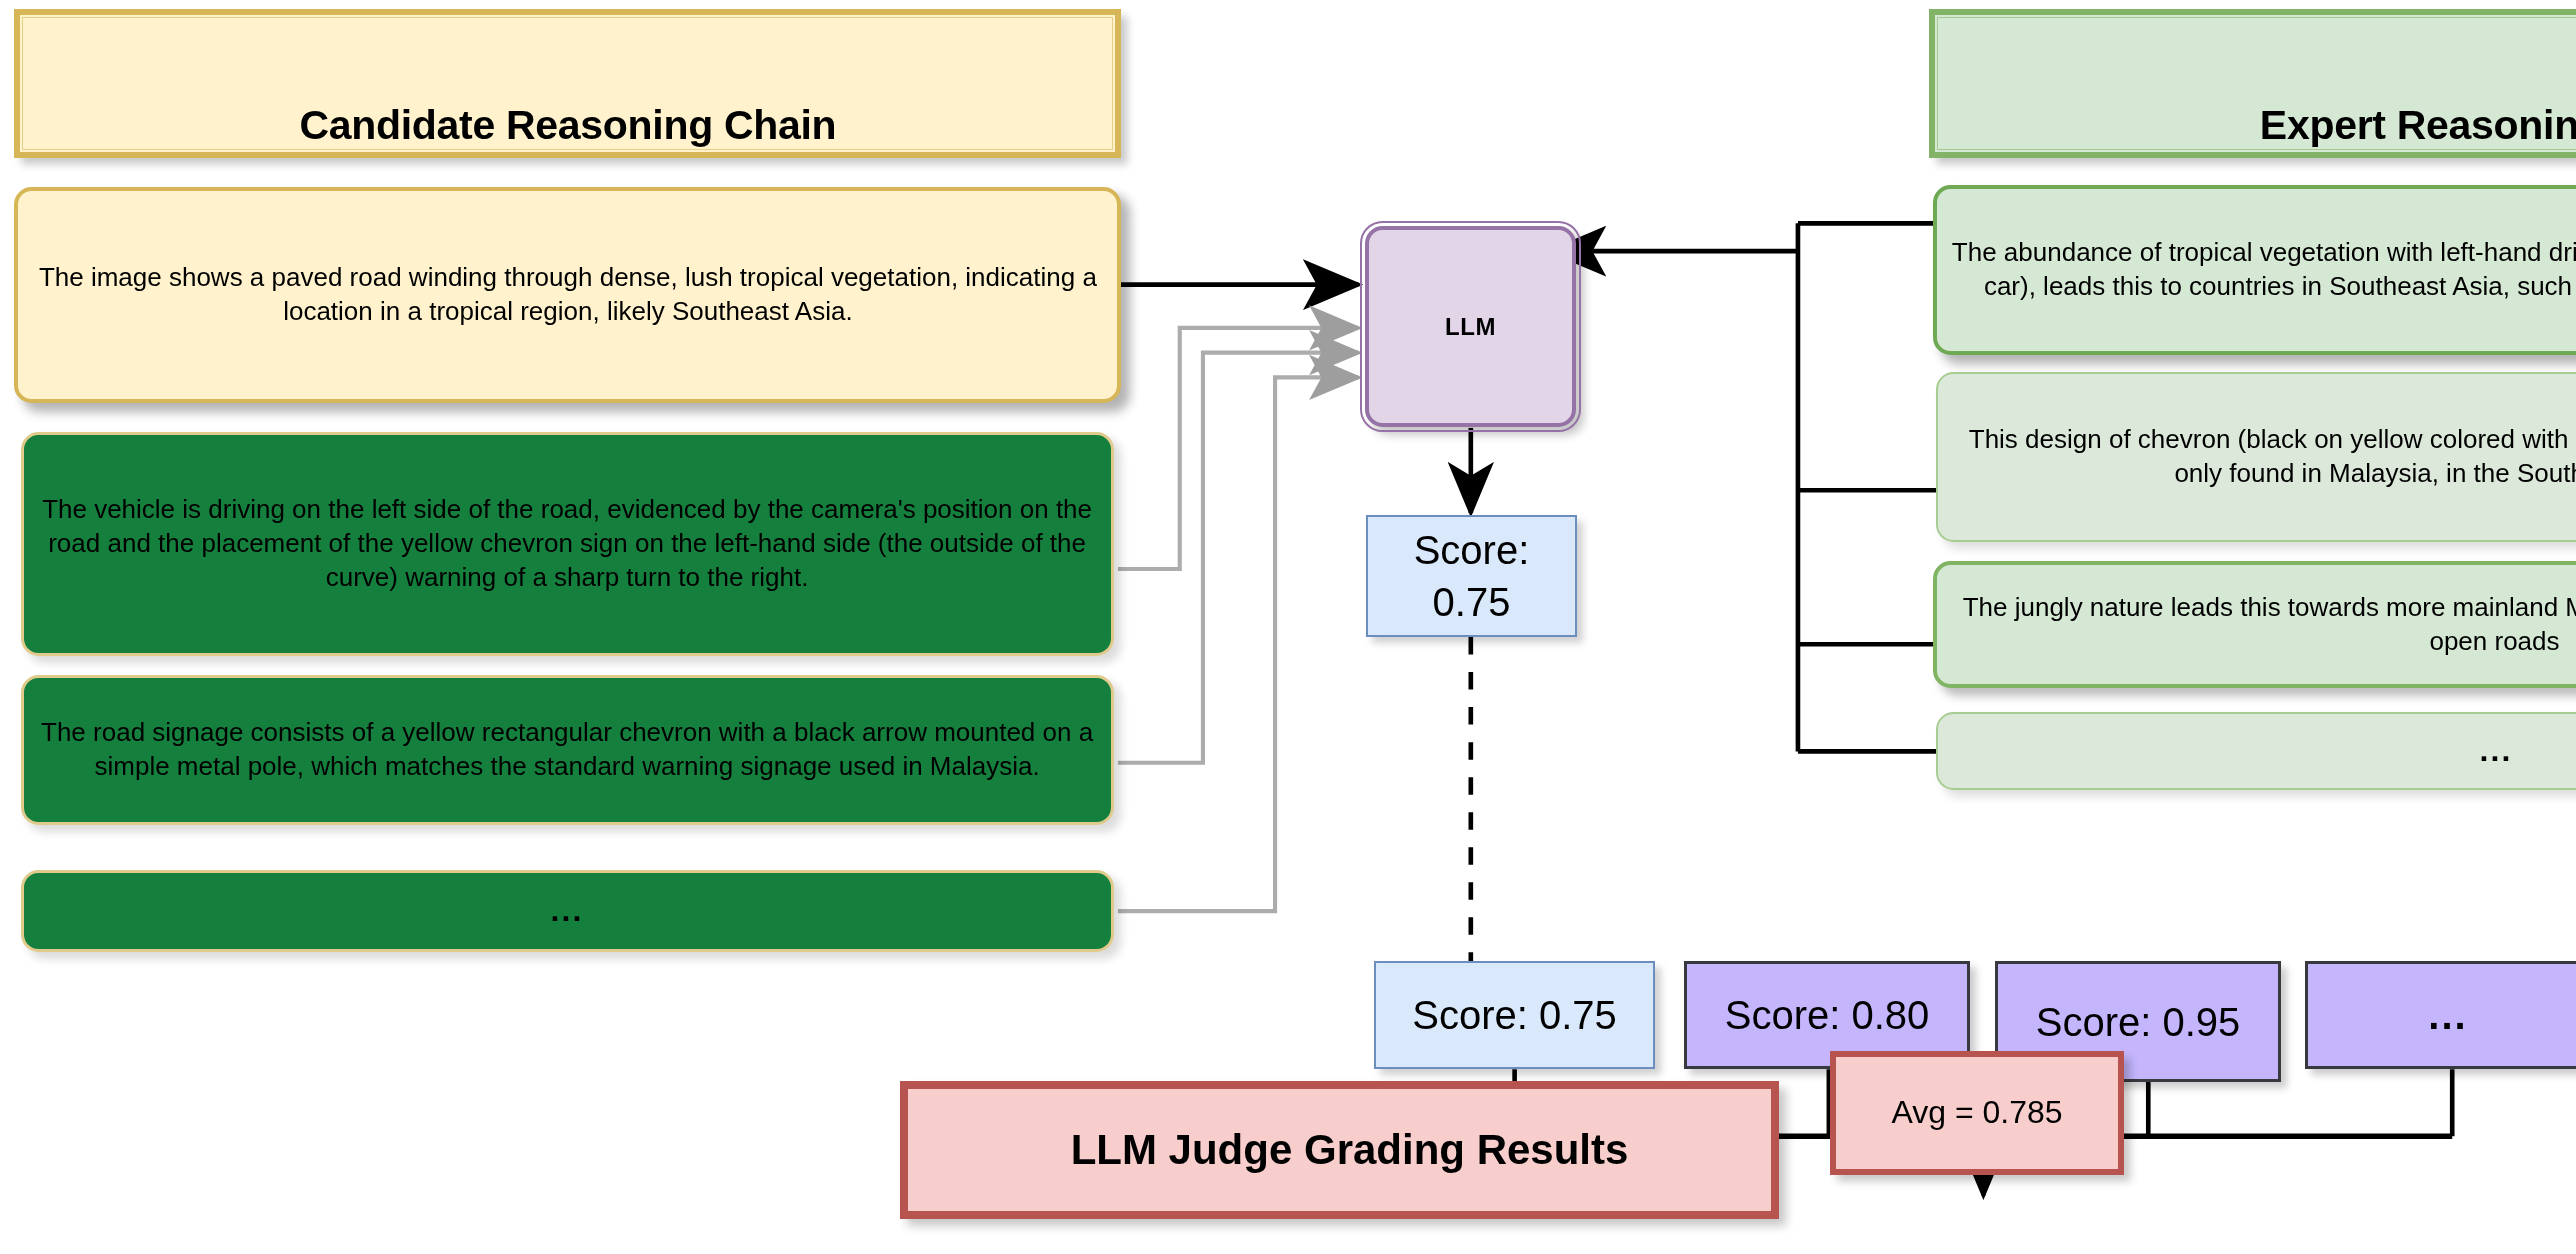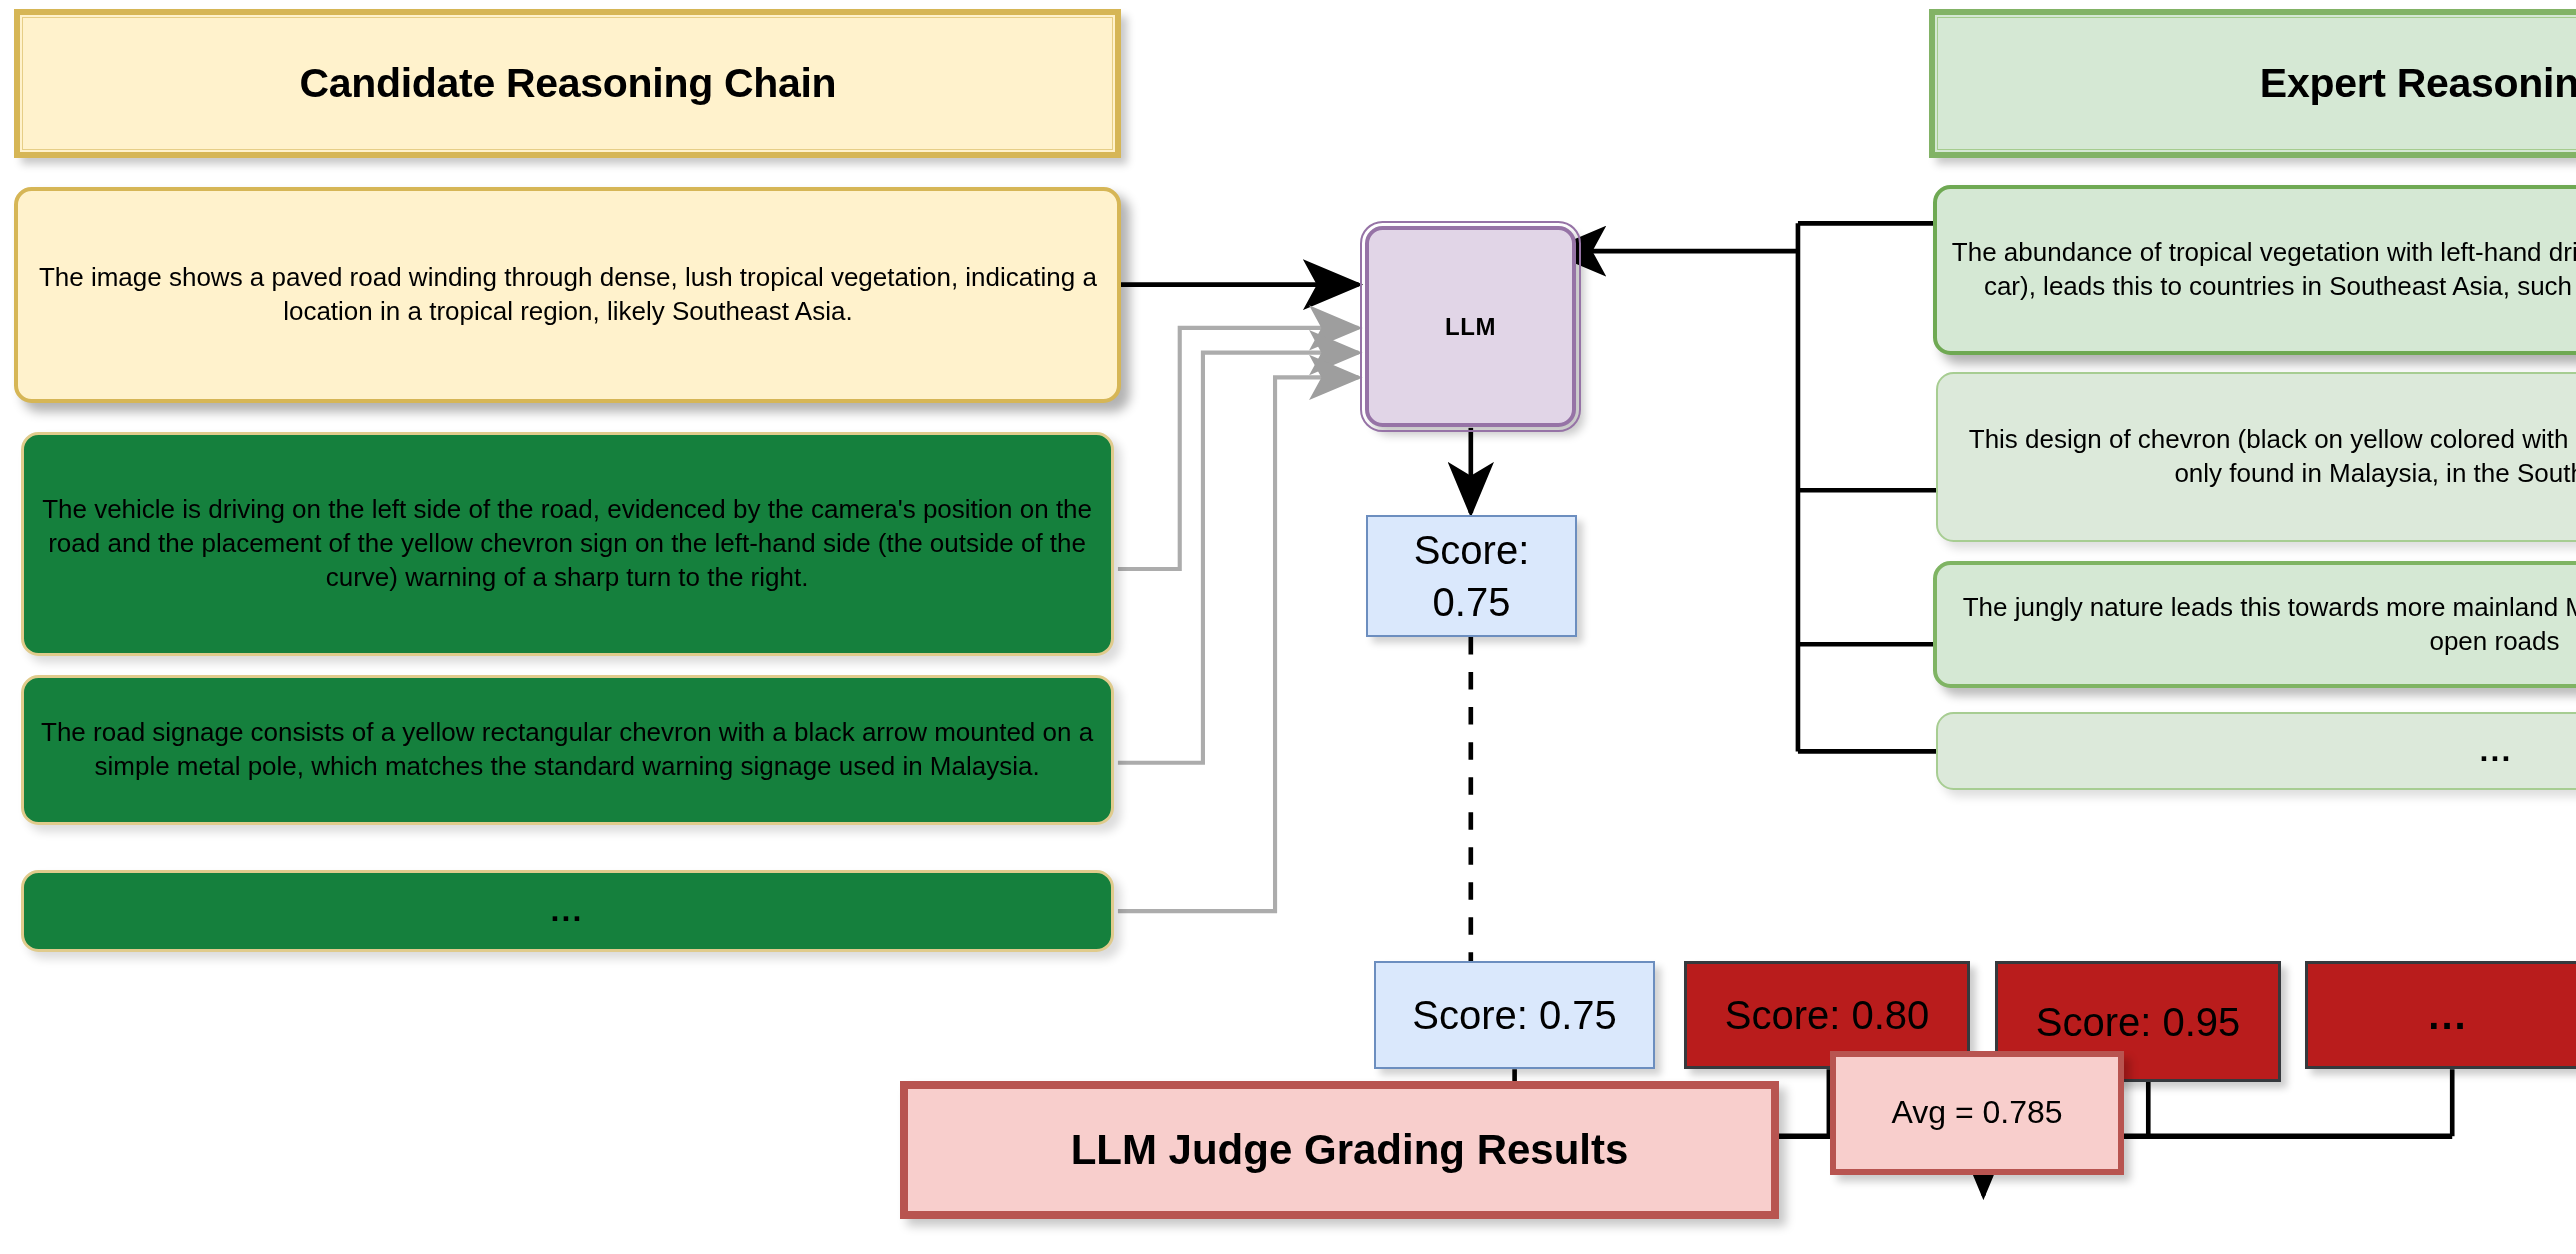--- a/index.html
+++ b/index.html
@@ -40,20 +40,21 @@
     padding:0 13.4px;
     box-sizing:border-box;
     line-height:1.30;
   }
 
   
   .banner{
     border-style:solid;
     font-weight:bold;
     box-shadow:7.2px 7.2px 8.2px rgba(0,0,0,0.22);
+    align-items:flex-end;
   }
   .banner-candidate{
     background:#FFF2CC;
     border-color:#D6B656;
     border-width:6.2px;
     outline:1.5px solid #E6CE86;
     outline-offset:-9.3px;
   }
   .banner-expert{
     background:#D5E8D4;
@@ -118,21 +119,21 @@
   }
   .llm .txt{ font-size:24px; font-weight:bold; letter-spacing:0.5px;}
 
   
   .score-blue{
     background:#DAE8FC;
     border:2.6px solid #6C8EBF;
     box-shadow:5.7px 5.7px 7.2px rgba(0,0,0,0.18);
   }
   .score-gray{
-    background:#b91c1c;
+    background:#c4b5fd;
     border:3.1px solid #36393D;
     box-shadow:5.7px 5.7px 7.2px rgba(0,0,0,0.20);
   }
   .score-blue .txt,.score-gray .txt{ font-size:40px; }
 
   
   .result-bar{
     background:#F8CECC;
     border:8.2px solid #B85450;
     box-shadow:7.2px 7.2px 9.3px rgba(0,0,0,0.22);

